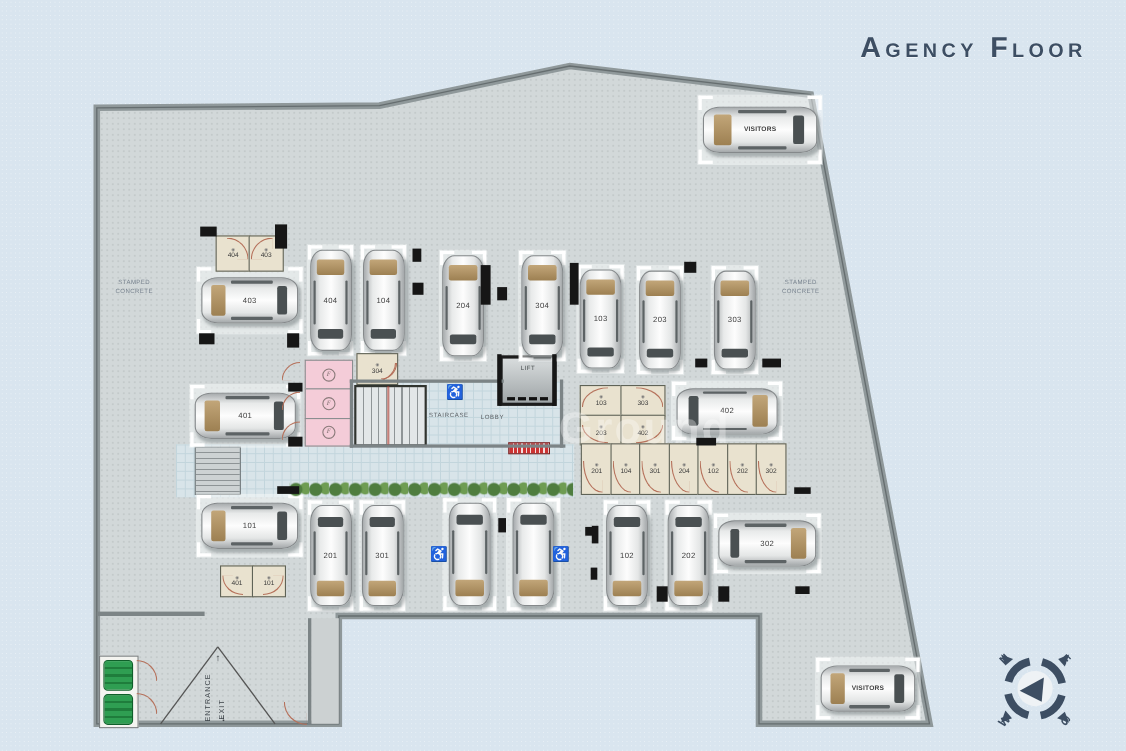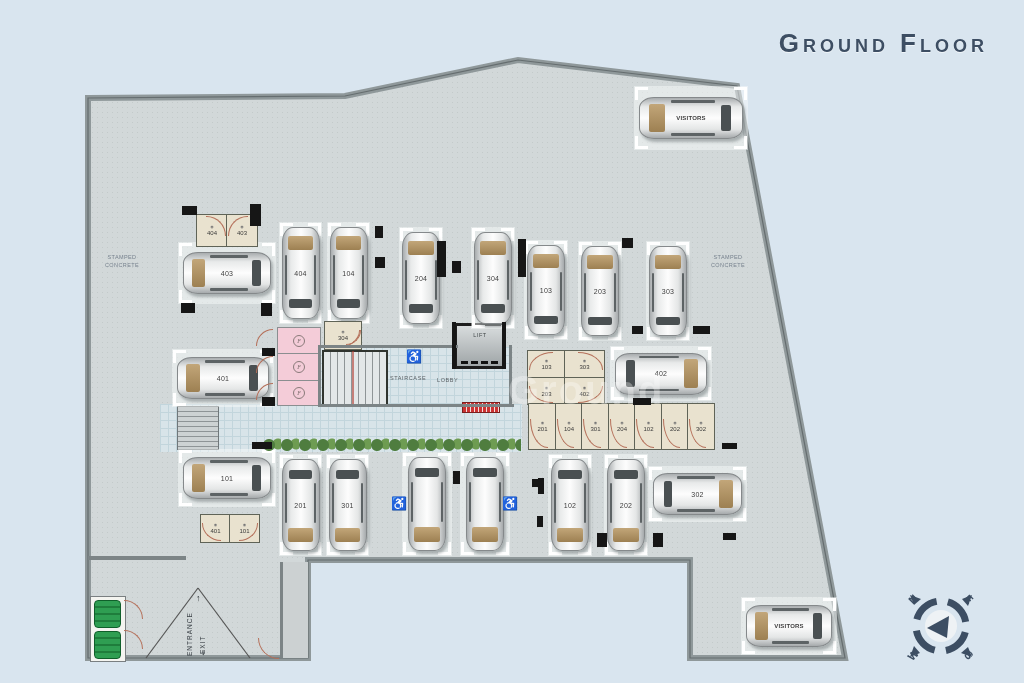--- a/index.html
+++ b/index.html
@@ -126,21 +126,21 @@
   </div>
 
   <div id="mat"></div>
   <div id="ramp"></div>
 
   <div id="gen-house">
       <div class="genunit" style="top: 3px;"></div>
       <div class="genunit" style="top: 34px;"></div>
     </div>
 
-  <div id="title">Ground Floor</div>
+  <div id="title">Agency Floor</div>
   <div class="lbl stamped" style="left:98px;top:254px;">STAMPED CONCRETE</div>
   <div class="lbl stamped" style="left:704px;top:254px;">STAMPED CONCRETE</div>
   <div class="lbl" id="staircase-label">STAIRCASE</div>
   <div class="lbl" id="lobby-label">LOBBY</div>
 
   <div class="vtext" style="left:186px;top:600px;height:56px;">ENTRANCE</div>
   <div class="aarrow" style="left:196px;top:594px;">↑</div>
   <div class="vtext" style="left:199px;top:624px;height:30px;">EXIT</div>
   <div class="aarrow" style="left:201px;top:648px;">↓</div>
 

